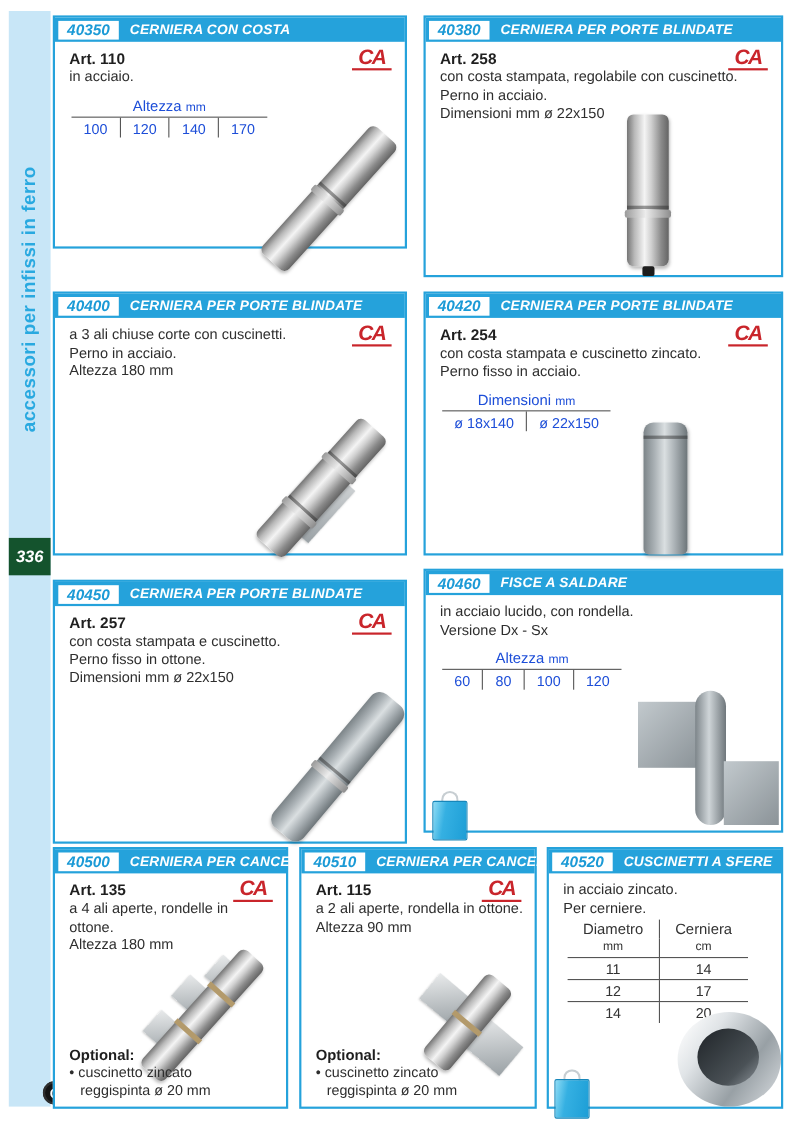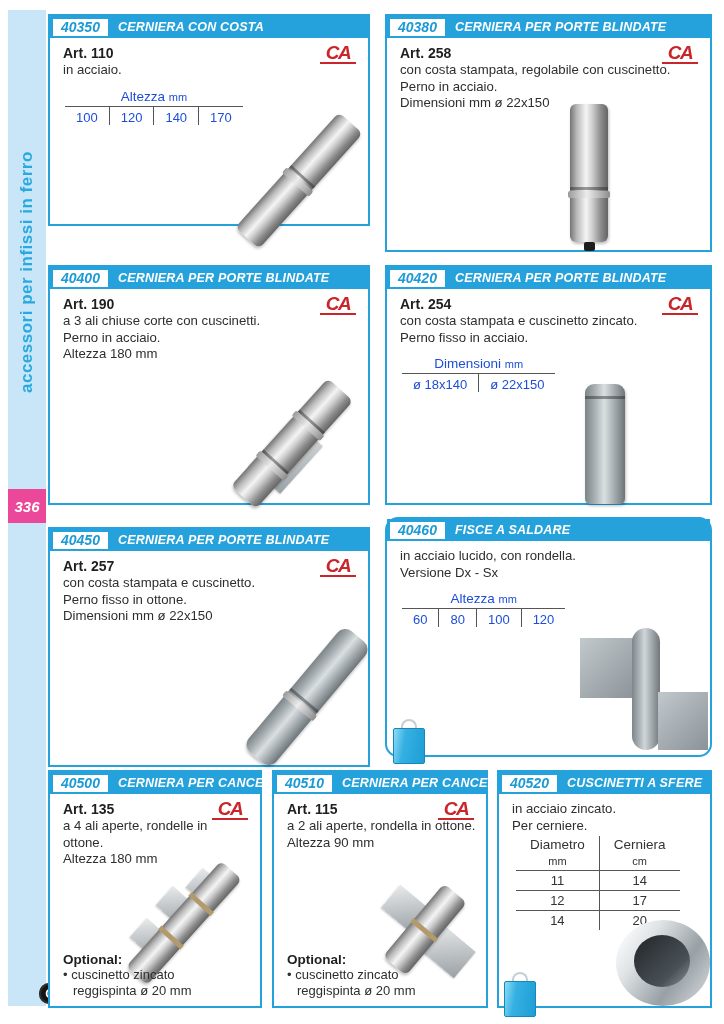--- a/index.html
+++ b/index.html
@@ -6,21 +6,21 @@
   html,body { width:724px; height:1024px; background:#ffffff; overflow:hidden;
               font-family:"Liberation Sans", sans-serif; }
   .page { position:relative; width:724px; height:1024px; background:#fff; }
 
   
   .sidebar { position:absolute; left:8px; top:10px; width:38px; height:996px; background:#c8e6f7; }
   .sidebar-label { position:absolute; left:0; top:90px; width:38px; height:345px;
     writing-mode:vertical-rl; transform:rotate(180deg);
     font-size:17px; font-weight:bold; color:#29a9e0; letter-spacing:.5px;
     display:flex; align-items:center; justify-content:center; }
-  .page-badge { position:absolute; left:0; top:479px; width:38px; height:34px; background:#ec4899;
+  .page-badge { position:absolute; left:0; top:479px; width:38px; height:34px; background:#14532d;
     color:#fff; font-weight:bold; font-style:italic; font-size:15px;
     display:flex; align-items:center; justify-content:center; }
   .brand-c { position:absolute; left:39px; top:983px; width:21px; height:21px; border-radius:50%;
     background:#141414; color:#fff; font-weight:bold; font-size:12px;
     display:flex; align-items:center; justify-content:center; box-shadow:0 0 0 2px #2e2e2e inset; }
 
   
   .cell { position:absolute; background:#fff; border:2px solid #25a2db; }
   .cell-header { height:22px; background:#25a2db; display:flex; align-items:center; }
   .code-box { background:#fff; color:#1b9ad6; font-style:italic; font-weight:bold; font-size:14px;
@@ -152,21 +152,20 @@
   <div class="cell" style="left:48px; top:265px; width:322px; height:240px;">
     <div class="cell-header">
       <span class="code-box">40400</span>
       <span class="cell-title">CERNIERA PER PORTE BLINDATE</span>
     </div>
     <div class="cell-body">
       <div class="ca-logo">
         <div class="ca-text">CA</div>
           <div class="ca-sub"></div>
       </div>
-      <div class="art">Art. 190</div>
       <div class="desc">a 3 ali chiuse corte con cuscinetti.</div>
       <div class="desc">Perno in acciaio.</div>
       <div class="desc">Altezza 180 mm</div>
       <div class="photo" style="left:167px; top:80px; width:150px; height:150px;">
         <div class="wing" style="left:48px; top:55px; width:42px; height:64px; transform:rotate(42deg);"></div>
         <div class="metal" style="left:58px; top:2px; width:34px; height:145px; transform:rotate(42deg);">
           <div class="band" style="top:29%;"></div>
             <div class="collar" style="top:31%;"></div>
           <div class="band" style="top:66%;"></div>
             <div class="collar" style="top:68%;"></div>
@@ -219,21 +218,21 @@
       <div class="desc">Dimensioni mm ø 22x150</div>
       <div class="photo" style="left:195px; top:65px; width:125px; height:165px;">
         <div class="metal matte" style="left:44px; top:2px; width:36px; height:158px; transform:rotate(40deg); border-radius:10px;">
           <div class="band" style="top:52%;"></div>
           <div class="collar" style="top:55%;"></div>
         </div>
       </div>
     </div>
   </div>
 
-  <div class="cell" style="left:385px; top:517px; width:327px; height:240px;border-radius:13px;">
+  <div class="cell" style="left:385px; top:517px; width:327px; height:240px;">
     <div class="cell-header">
       <span class="code-box">40460</span>
       <span class="cell-title">FISCE A SALDARE</span>
     </div>
     <div class="cell-body">
       <div class="desc">in acciaio lucido, con rondella.</div>
       <div class="desc">Versione Dx - Sx</div>
       <div class="size-table">
         <div class="size-head"><span>Altezza</span> <span class="unit">mm</span></div>
         <div class="size-vals">

